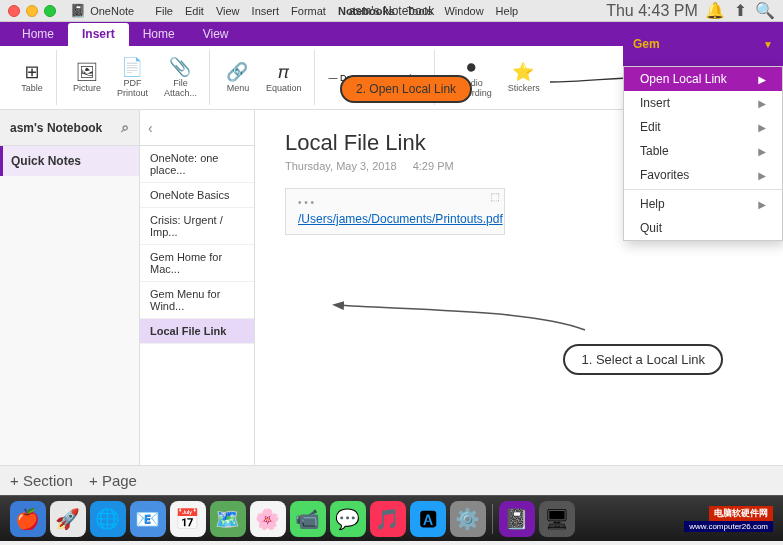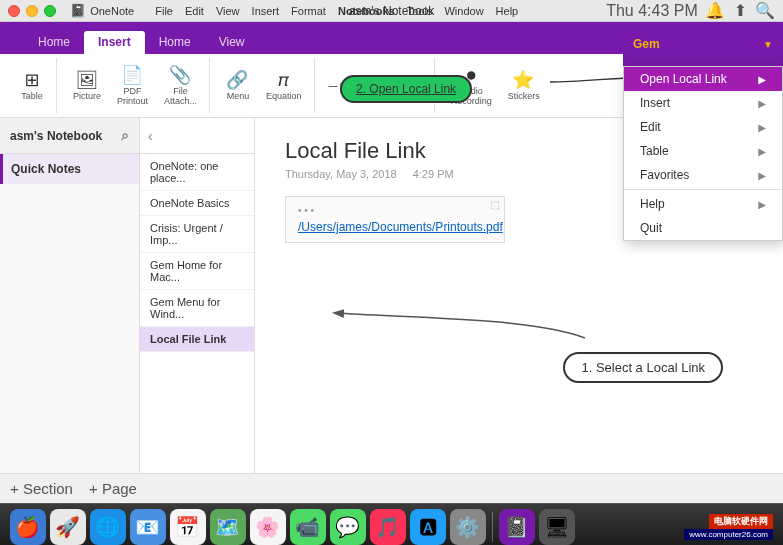--- a/index.html
+++ b/index.html
@@ -19,25 +19,25 @@
     .traffic-light { width: 12px; height: 12px; border-radius: 50%; }
     .traffic-close { background: #ff5f57; border: 1px solid #e0443e; }
     .traffic-min { background: #ffbd2e; border: 1px solid #dea123; }
     .traffic-max { background: #28c940; border: 1px solid #1aab29; }
     .title-bar-app { display: flex; align-items: center; gap: 4px; font-size: 11px; color: #333; margin-left: 8px; }
     .title-bar-center { position: absolute; left: 50%; transform: translateX(-50%); font-size: 12px; color: #333; font-weight: 500; }
     .title-bar-right { margin-left: auto; display: flex; align-items: center; gap: 8px; font-size: 16px; color: #555; }
 
     
     .ribbon-tabs {
-      height: 32px;
+      height: 24px;
       background: #7719aa;
       display: flex;
       align-items: flex-end;
-      padding-left: 24px;
+      padding-left: 8px;
     }
     .ribbon-tab {
       padding: 4px 14px 5px;
       font-size: 12px;
       color: rgba(255,255,255,0.8);
       cursor: pointer;
       border-radius: 3px 3px 0 0;
     }
     .ribbon-tab.active {
       background: white;
@@ -520,21 +520,21 @@
       <span>Help</span>
       <span class="dropdown-arrow">▶</span>
     </div>
     <div class="dropdown-item">
       <span>Quit</span>
     </div>
   </div>
 </div>
 
 <div style="position:fixed; top: 75px; left: 340px; z-index: 500; pointer-events:none;">
-  <div style="background:#22c55e; border:2px solid #333; border-radius:16px; padding:5px 14px; font-size:12px; color:#333; white-space:nowrap;text-decoration:underline;">
+  <div style="background:#f97316; border:2px solid #333; border-radius:16px; padding:5px 14px; font-size:12px; color:#333; white-space:nowrap;">
     <span>2. Open Local Link</span>
   </div>
 
   <svg width="140" height="30" style="position:absolute; top:-5px; left:210px;" overflow="visible">
     <defs>
       <marker id="arrowhead2" markerWidth="8" markerHeight="6" refX="6" refY="3" orient="auto">
         <polygon points="0 0, 8 3, 0 6" fill="#333"></polygon>
       </marker>
     </defs>
     <path d="M 0 12 C 40 12 80 5 120 8" stroke="#333" stroke-width="1.5" fill="none" marker-end="url(#arrowhead2)"></path>

